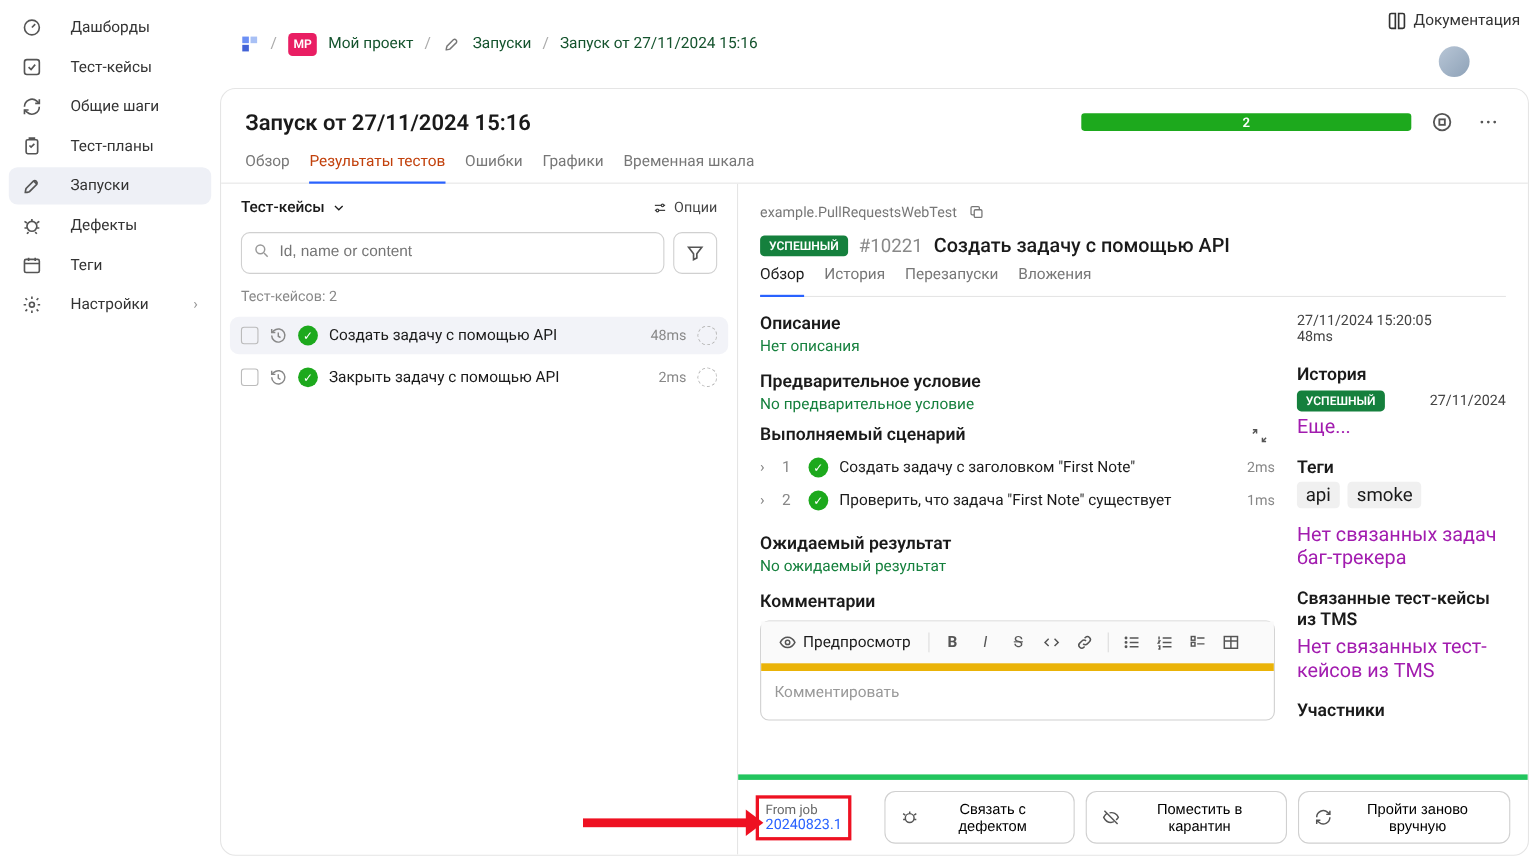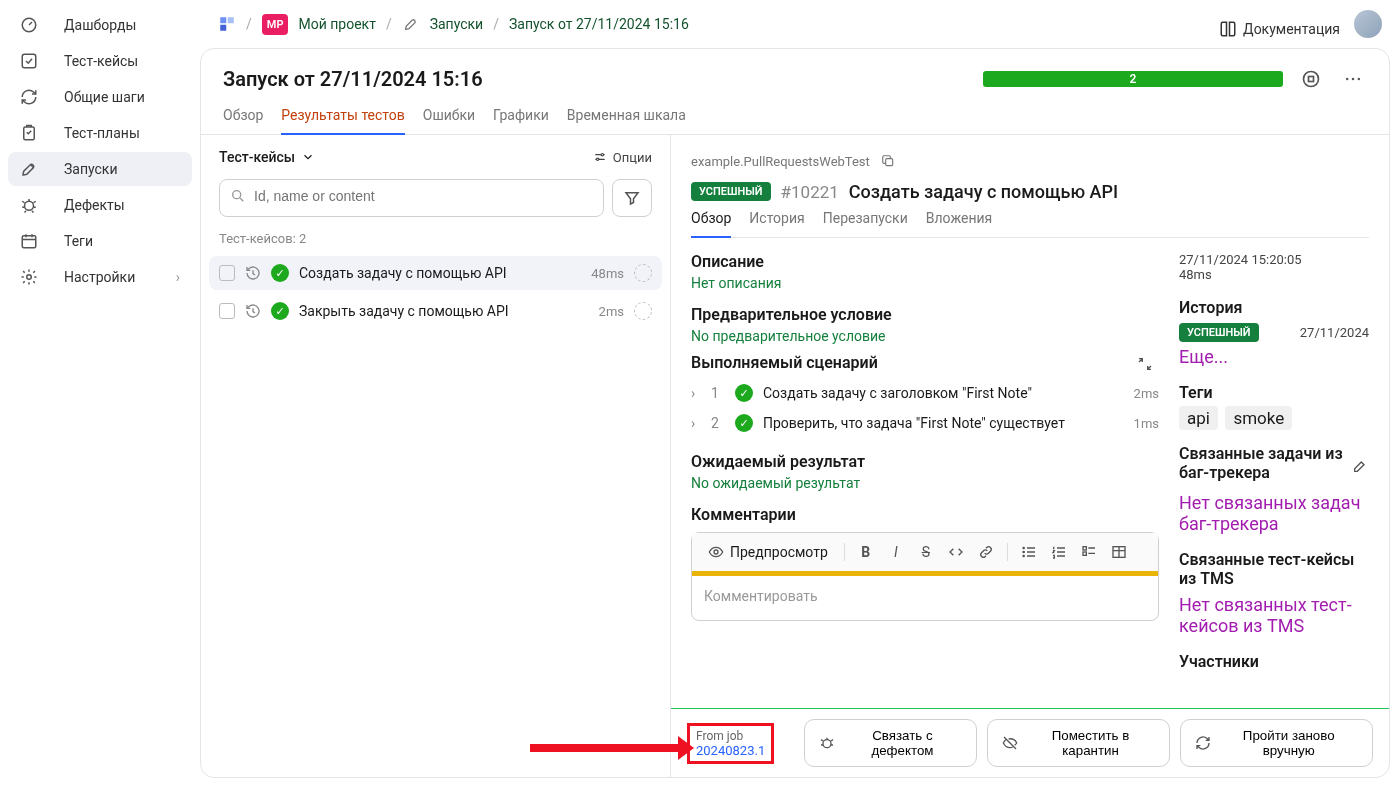--- a/index.html
+++ b/index.html
@@ -12,21 +12,21 @@
 .side-item.active { background: #eef0f6; }
 .side-item .chev { margin-left: auto; color: #999; }
 .side-icon { width: 18px; height: 18px; display: inline-flex; align-items: center; justify-content: center; color: #555; }
 
 
 .main { flex: 1; display: flex; flex-direction: column; }
 .topbar { display: flex; align-items: center; padding: 10px 18px; gap: 10px; }
 .crumb-sep { color: #aaa; }
 .proj-badge { background: #e91e63; color: #fff; font-weight: 600; font-size: 11px; padding: 4px 5px; border-radius: 4px; }
 .crumb { color: #14532d; }
-.topbar-right { margin-left: auto; display: flex; align-items: flex-end; gap: 14px; }
+.topbar-right { margin-left: auto; display: flex; align-items: center; gap: 14px; flex-direction: column; }
 .avatar { width: 28px; height: 28px; border-radius: 50%; background: linear-gradient(135deg,#b8c6d6,#8ea2b8); }
 .doc-link { display: flex; align-items: center; gap: 6px; color: #333; }
 
 
 .content { flex: 1; margin: 0 10px 10px 0; border: 1px solid #e5e5e5; border-radius: 14px; display: flex; flex-direction: column; overflow: hidden; background: #fff; }
 .run-header { padding: 16px 22px 0 22px; display: flex; align-items: center; }
 .run-title { font-size: 20px; font-weight: 600; }
 .run-header-right { margin-left: auto; display: flex; align-items: center; gap: 14px; }
 .progress { width: 300px; height: 16px; background: #1da91d; border-radius: 3px; display: flex; align-items: center; justify-content: center; color: #fff; font-size: 12px; font-weight: 600; }
 .icon-btn { width: 28px; height: 28px; display: inline-flex; align-items: center; justify-content: center; border-radius: 6px; cursor: pointer; color: #555; }
@@ -88,27 +88,27 @@
 .scenario-head { display: flex; align-items: center; justify-content: space-between; }
 
 .side-block { margin-bottom: 16px; }
 .side-h { font-size: 16px; font-weight: 600; margin-bottom: 6px; }
 .meta { color: #444; font-size: 13px; }
 .side-row { display: flex; align-items: center; justify-content: space-between; gap: 8px; margin-bottom: 4px; }
 .tag { background: #f0f0f0; padding: 2px 8px; border-radius: 4px; font-size: 17px; margin-right: 4px; }
 .muted { color: #a21caf; font-size: 18px; }
 
 .editor { border: 1px solid #d0d0d0; border-radius: 8px; margin-top: 8px; }
-.editor-tb { display: flex; align-items: center; gap: 4px; padding: 6px 8px; border-bottom: 5px solid #eab308; background: #fafafa; }
+.editor-tb { display: flex; align-items: center; gap: 4px; padding: 6px 8px; border-bottom: 7px solid #eab308; background: #fafafa; }
 .editor-tb .sep { width: 1px; height: 18px; background: #ddd; margin: 0 4px; }
 .tb-btn { width: 26px; height: 26px; display: inline-flex; align-items: center; justify-content: center; color: #555; cursor: pointer; border-radius: 4px; }
 .preview-btn { display: flex; align-items: center; gap: 6px; padding: 4px 8px; cursor: pointer; }
 .editor-body { padding: 12px; color: #999; min-height: 44px; }
 
-.footer { border-top: 1px solid #22c55e; padding: 10px 16px; display: flex; align-items: center; gap: 10px; }
+.footer { border-top: 5px solid #22c55e; padding: 10px 16px; display: flex; align-items: center; gap: 10px; }
 .job-box { border: 3px solid #e12; padding: 3px 6px; }
 .job-label { font-size: 12px; color: #666; }
 .job-link { font-size: 13px; color: #2962ff; }
 .act-btn { border: 1px solid #d0d0d0; border-radius: 10px; padding: 8px 14px; display: flex; align-items: center; gap: 8px; cursor: pointer; background: #fff; }
 .footer .spacer { flex: 0 0 10px; }
 
 .arrow-annot { position: absolute; left: 530px; top: 740px; }
 .arrow-line { position: absolute; width: 150px; height: 8px; background: #e12; top: 4px; }
 .arrow-head { position: absolute; left: 148px; top: -4px; width: 0; height: 0; border-left: 16px solid #e12; border-top: 12px solid transparent; border-bottom: 12px solid transparent; }
 
@@ -472,28 +472,20 @@
                     <span class="meta">27/11/2024</span>
                   </div>
                   <div class="muted">Еще...</div>
                 </div>
                 <div class="side-block">
                   <div class="side-h">Теги</div>
                   <span class="tag">api</span>
                   <span class="tag">smoke</span>
                 </div>
                 <div class="side-block">
-                  <div class="side-row">
-                    <div class="side-h">Связанные задачи из баг-трекера</div>
-                    <span class="icon-btn">
-                        <svg width="16" height="16" viewBox="0 0 24 24" fill="none" stroke="#555" stroke-width="2">
-                          <path d="M4 20h4l10-10-4-4L4 16z"></path>
-                        </svg>
-                      </span>
-                  </div>
                   <div class="muted">Нет связанных задач баг-трекера</div>
                 </div>
                 <div class="side-block">
                   <div class="side-h">Связанные тест-кейсы из TMS</div>
                   <div class="muted">Нет связанных тест-кейсов из TMS</div>
                 </div>
                 <div class="side-block">
                   <div class="side-h">Участники</div>
                 </div>
               </div>

